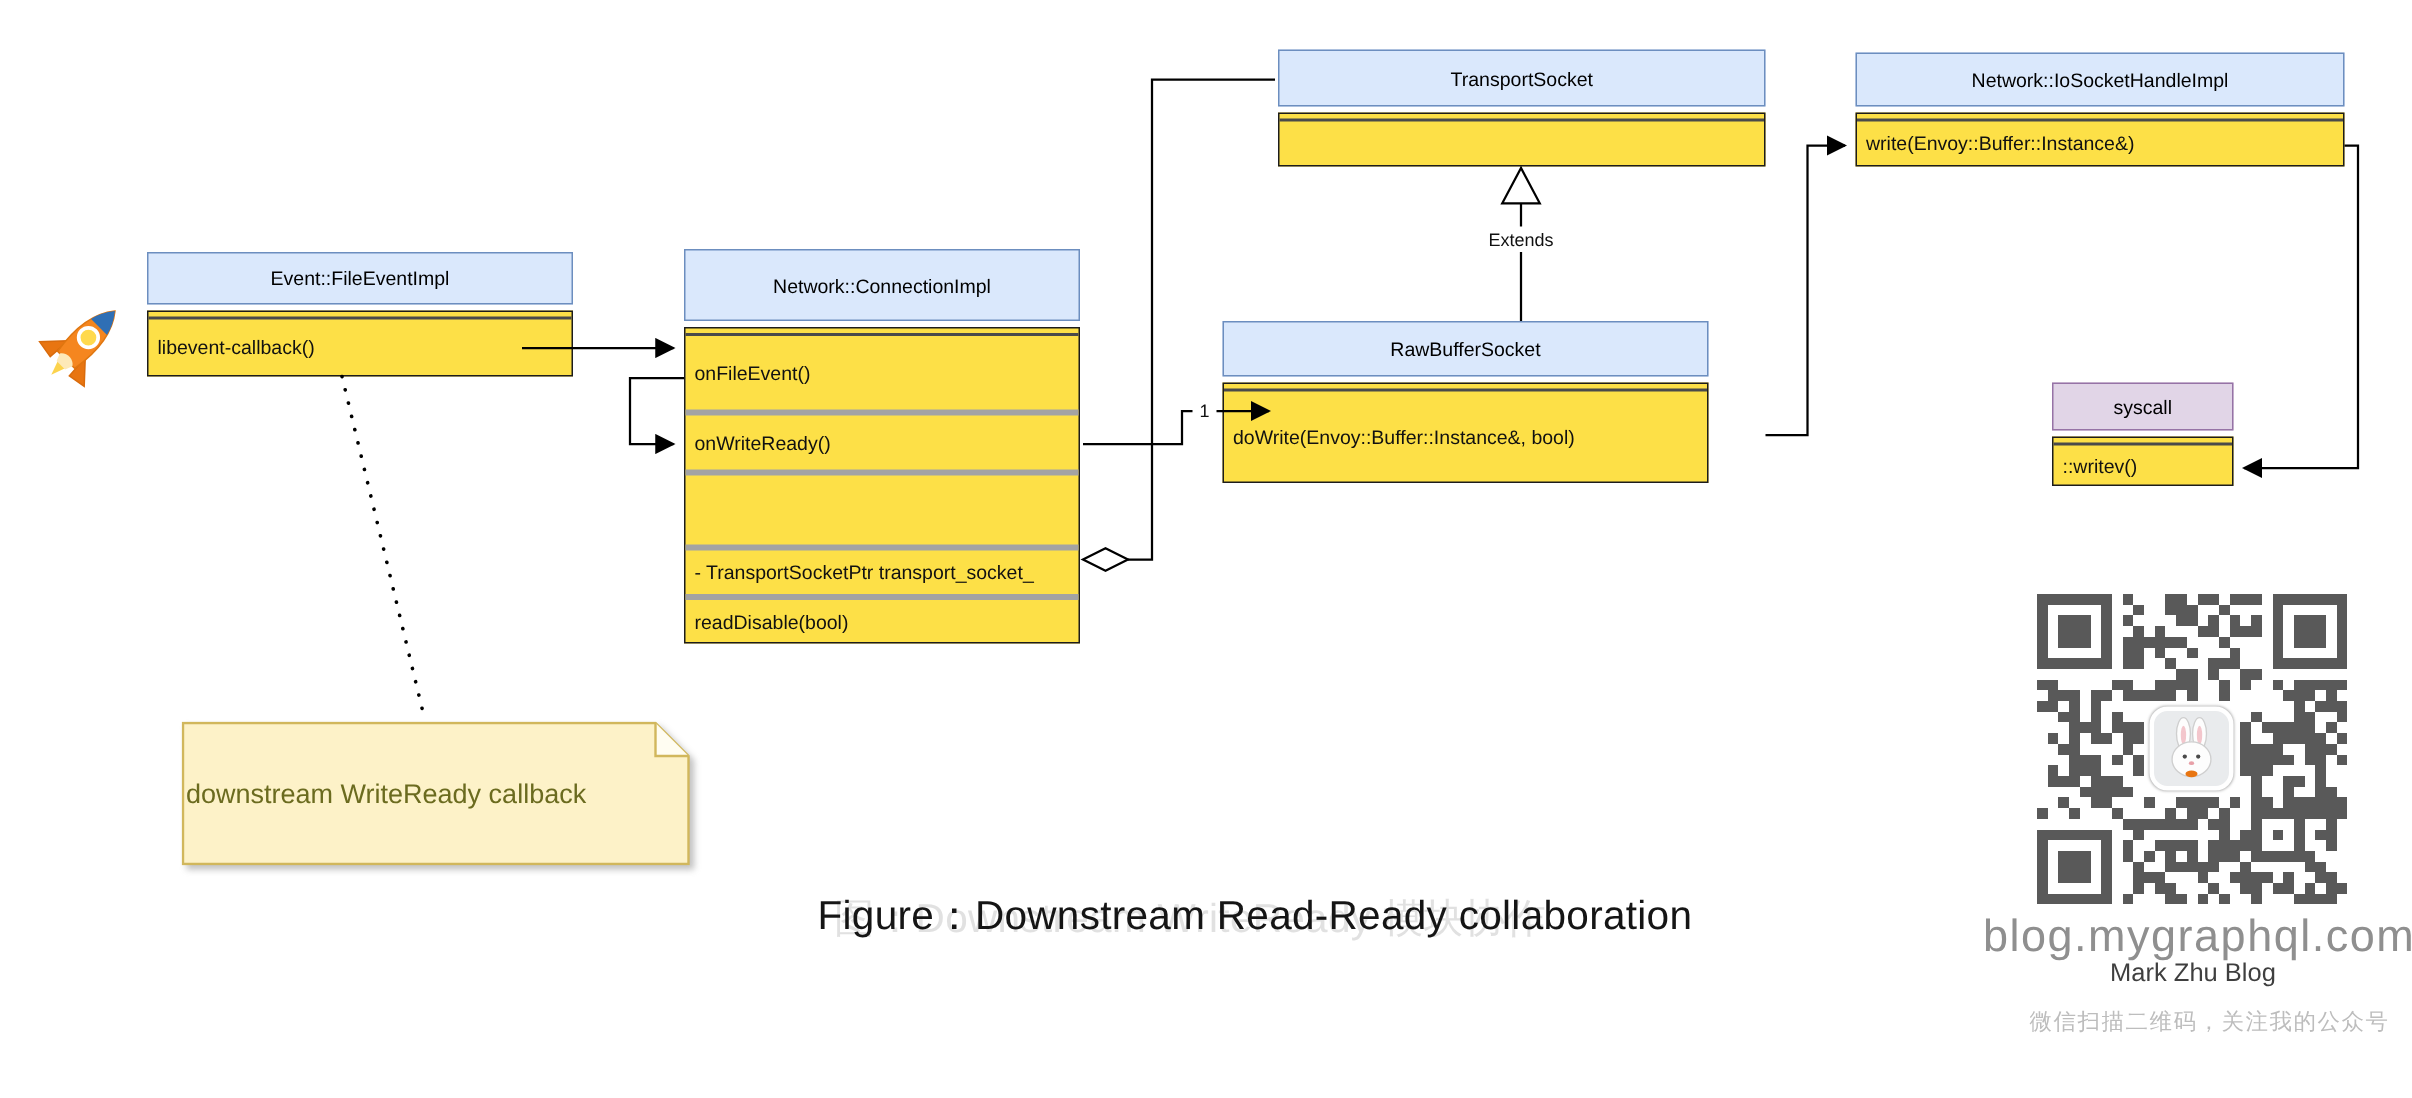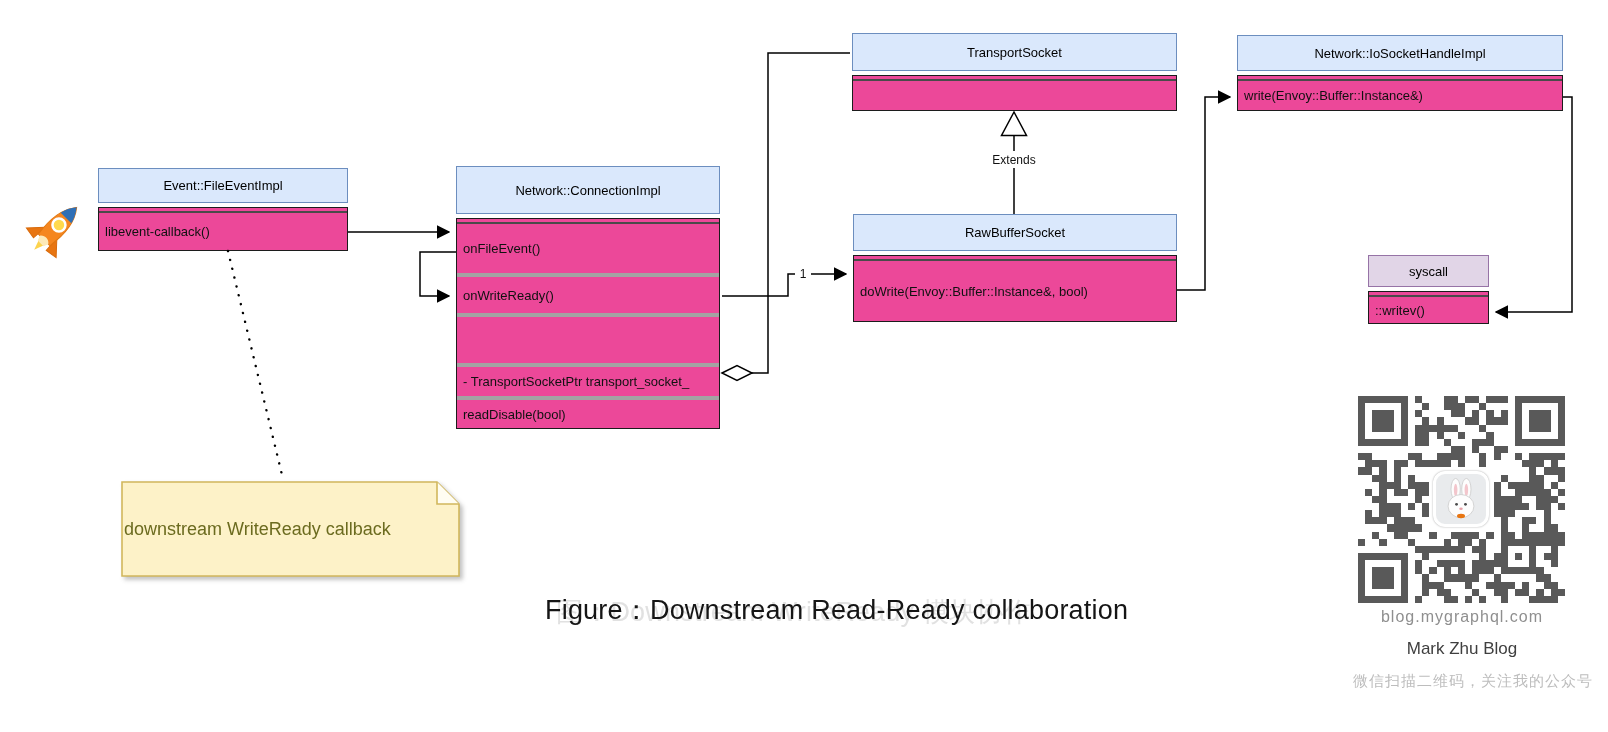--- a/index.html
+++ b/index.html
@@ -3,21 +3,21 @@
 <meta charset="utf-8">
 <style>
   html,body{margin:0;padding:0}
   body{width:1608px;height:732px;position:relative;background:#ffffff;overflow:hidden;
        font-family:"Liberation Sans",sans-serif;color:#111}
   
   .uml{position:absolute;z-index:2}
   .uml-h{display:flex;align-items:center;justify-content:center;font-weight:normal;font-size:13px;
          color:#000;background:var(--header-blue);border:1px solid var(--header-blue-border);box-sizing:border-box}
   .uml.purple .uml-h{background:var(--syscall-purple);border-color:var(--syscall-border)}
-  .uml-b{margin-top:4px;background:#ec4899;border:1.5px solid #1c1c1c}
+  .uml-b{margin-top:4px;background:#fde047;border:1.5px solid #1c1c1c}
   .uml-sep{height:3px;border-bottom:2px solid #4a4a4a}
   .uml-r{display:flex;align-items:center;padding:0 6px;font-size:13px;color:#111;
          white-space:nowrap;overflow:hidden}
   .uml-r + .uml-r{border-top:4px solid #a3a3a3}
   
   #edges{position:absolute;left:0;top:0;z-index:3;pointer-events:none}
   #edges path,#edges polygon{vector-effect:non-scaling-stroke}
   #edges text{font-family:"Liberation Sans",sans-serif;font-size:12px;fill:#111}
   
   .note-wrap{position:absolute;z-index:2}
@@ -27,42 +27,42 @@
   
   .caption{position:absolute;font-size:27px;letter-spacing:.2px;white-space:nowrap;color:#151515;z-index:2}
   .caption.ghost{color:#c9c9c9;opacity:.55;z-index:1}
   
   #rocket{position:absolute;left:18px;top:192px;width:72px;height:76px;z-index:2}
   
   #qr-block{position:absolute;left:1322px;top:396px;width:280px;height:300px;text-align:center;z-index:2}
   #qr-svg{position:absolute;left:36px;top:0;width:207px;height:207px}
   #qr-badge{position:absolute;left:111px;top:75px;width:56px;height:56px;background:#e9ebed;
             border:3px solid #fff;border-radius:12px;box-shadow:0 0 2px rgba(0,0,0,.35);box-sizing:border-box}
-  .qr-site{position:absolute;left:0;top:212px;width:100%;font-size:16px;color:#8f8f8f;letter-spacing:1px}
+  .qr-site{position:absolute;left:0;top:212px;width:100%;font-size:30px;color:#8f8f8f;letter-spacing:1px}
   .qr-blog{position:absolute;left:0;top:243px;width:100%;font-size:17px;font-weight:normal;color:#3f3f3f}
   .qr-hint{position:absolute;left:11px;top:276px;width:100%;font-size:15px;color:#bdbdbd;letter-spacing:1px}
 </style>
 </head>
 <body>
 
 <div id="rocket">
   <svg width="72" height="76" viewBox="0 0 72 76">
     <g transform="rotate(45 36 38)">
       <path d="M28,42 L15,56 L27,58 Z" fill="#e87511" stroke="#d96b0c" stroke-width="1"></path>
       <path d="M44,42 L57,56 L45,58 Z" fill="#e87511" stroke="#d96b0c" stroke-width="1"></path>
       <path d="M31,52 L36,66 L41,52 Z" fill="#fcd34d"></path>
       <path d="M36,6 C45,17 47,34 44,52 L28,52 C25,34 27,17 36,6 Z" fill="#f5861f" stroke="#e0760f" stroke-width="1"></path>
       <path d="M36,6 C40,11 42.5,16 43.5,21 L28.5,21 C29.5,16 32,11 36,6 Z" fill="#2f6fb5"></path>
       <circle cx="36" cy="31" r="6.5" fill="#ffd94d" stroke="#fff" stroke-width="2.5"></circle>
       <path d="M30,52 C33,48 39,48 42,52 L40,57 L32,57 Z" fill="#fde9b8"></path>
     </g>
   </svg>
 </div>
 
-<div class="uml" style="left:98px;top:168px;width:250px">
+<div class="uml" style="left:98px;top:168px;width:284px">
   <div class="uml-h" style="height:35px">Event::FileEventImpl</div>
   <div class="uml-b">
     <div class="uml-sep"></div>
     <div class="uml-r" style="height:37px">libevent-callback()</div>
   </div>
 </div>
 
 <div class="uml" style="left:456px;top:166px;width:264px">
   <div class="uml-h" style="height:48px">Network::ConnectionImpl</div>
   <div class="uml-b">
@@ -76,21 +76,21 @@
 </div>
 
 <div class="uml" style="left:852px;top:33px;width:325px">
   <div class="uml-h" style="height:38px">TransportSocket</div>
   <div class="uml-b">
     <div class="uml-sep"></div>
     <div class="uml-r" style="height:29px"></div>
   </div>
 </div>
 
-<div class="uml" style="left:853px;top:214px;width:324px">
+<div class="uml" style="left:815px;top:214px;width:324px">
   <div class="uml-h" style="height:37px">RawBufferSocket</div>
   <div class="uml-b">
     <div class="uml-sep"></div>
     <div class="uml-r" style="height:60px">doWrite(Envoy::Buffer::Instance&amp;, bool)</div>
   </div>
 </div>
 
 <div class="uml" style="left:1237px;top:35px;width:326px">
   <div class="uml-h" style="height:36px">Network::IoSocketHandleImpl</div>
   <div class="uml-b">

